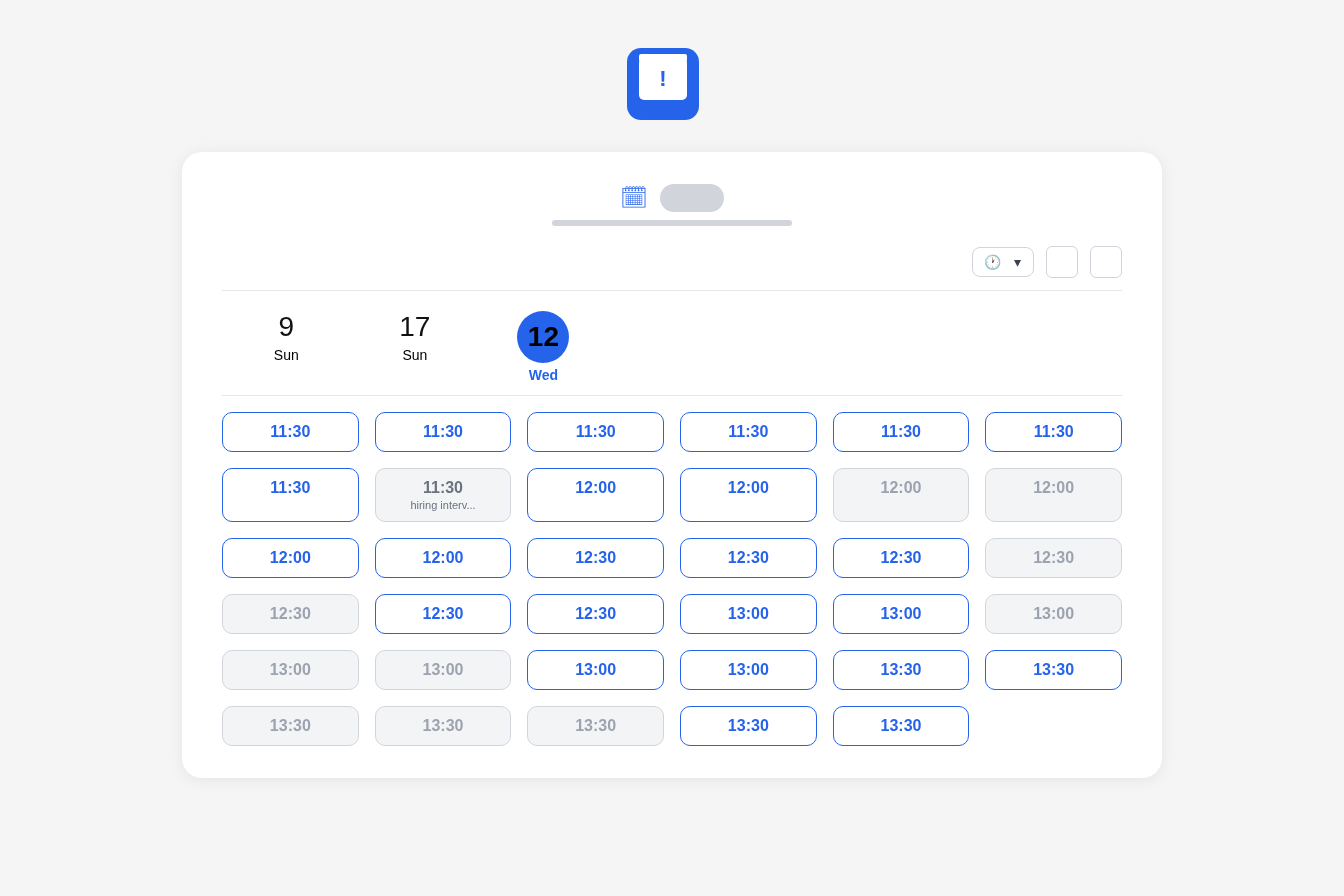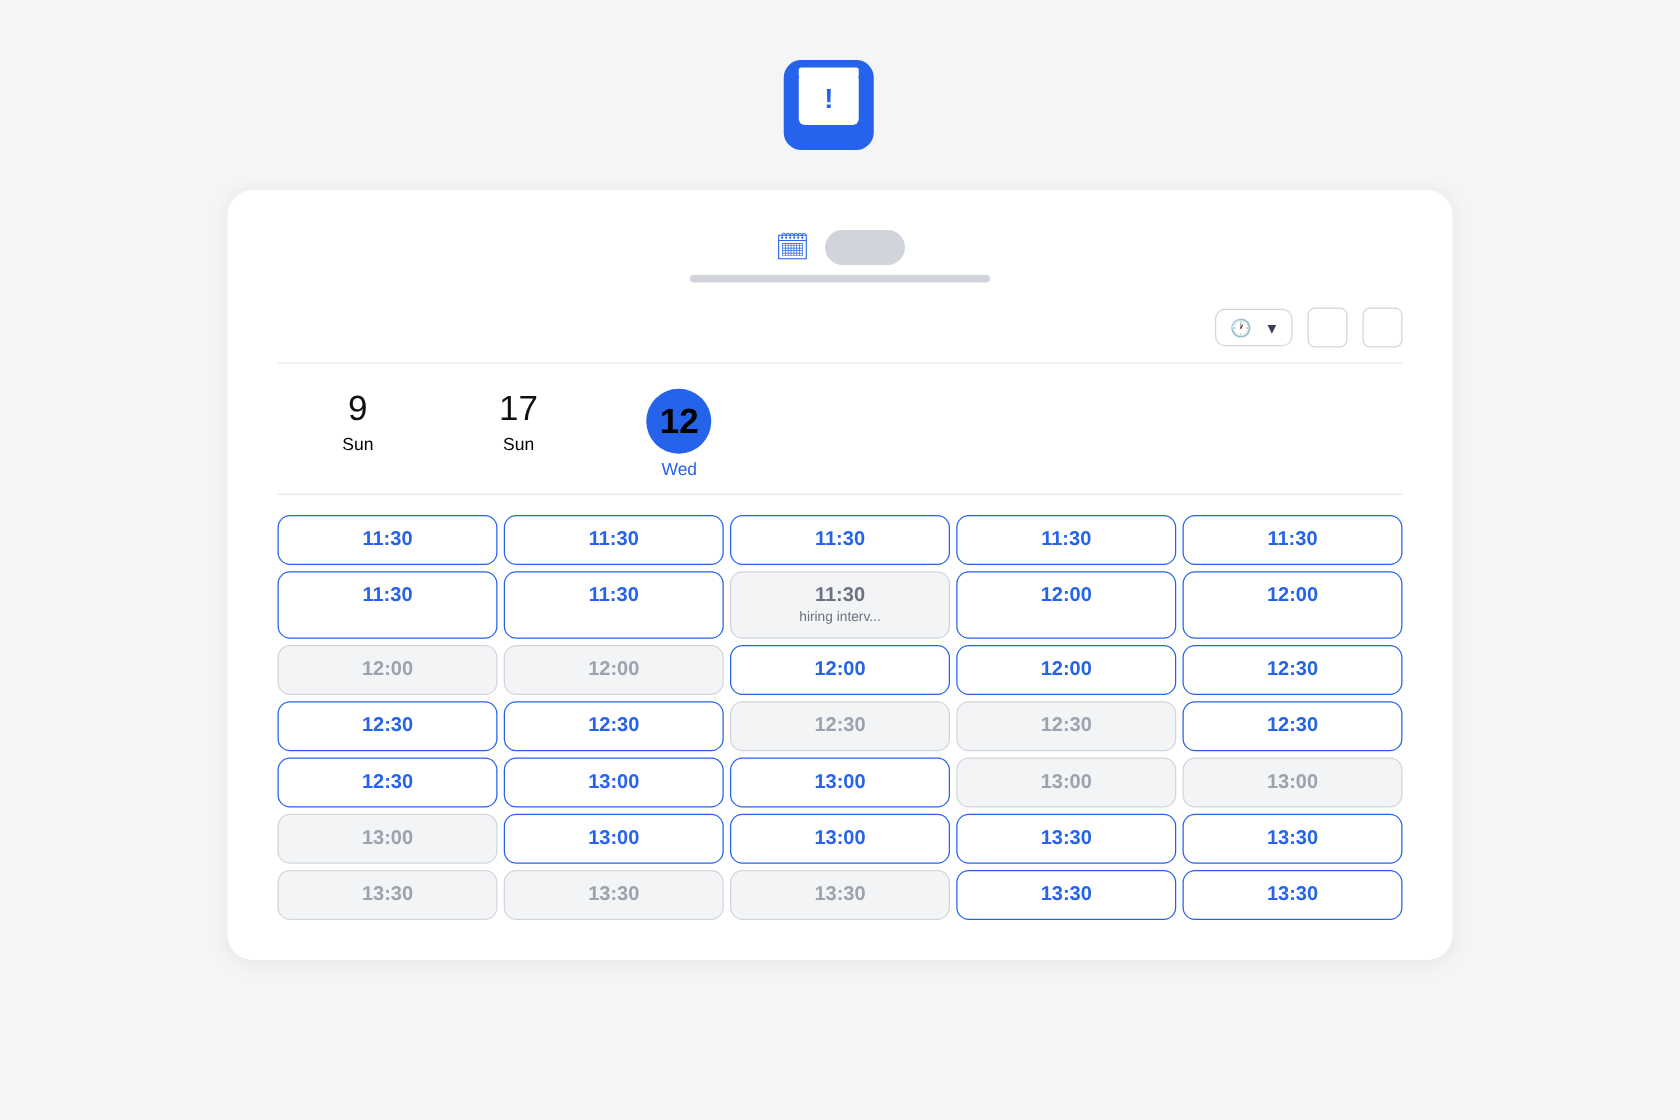--- a/index.html
+++ b/index.html
@@ -171,26 +171,26 @@
       align-items: center;
       justify-content: center;
       font-weight: 700;
     }
     .day-name {
       font-size: 14px;
       color: #000000;
     }
     .day-name.today {
       color: #2563eb;
-      font-weight: 400;
+      font-weight: 700;
     }
     .time-grid {
       display: grid;
-      grid-template-columns: repeat(5, 1fr);
-      gap: 5px;
+      grid-template-columns: repeat(6, 1fr);
+      gap: 16px;
     }
     .time-slot {
       border: 1.5px solid #2563eb;
       border-radius: 10px;
       padding: 10px 6px;
       text-align: center;
       cursor: pointer;
       background: white;
     }
     .time-slot .time-text {

